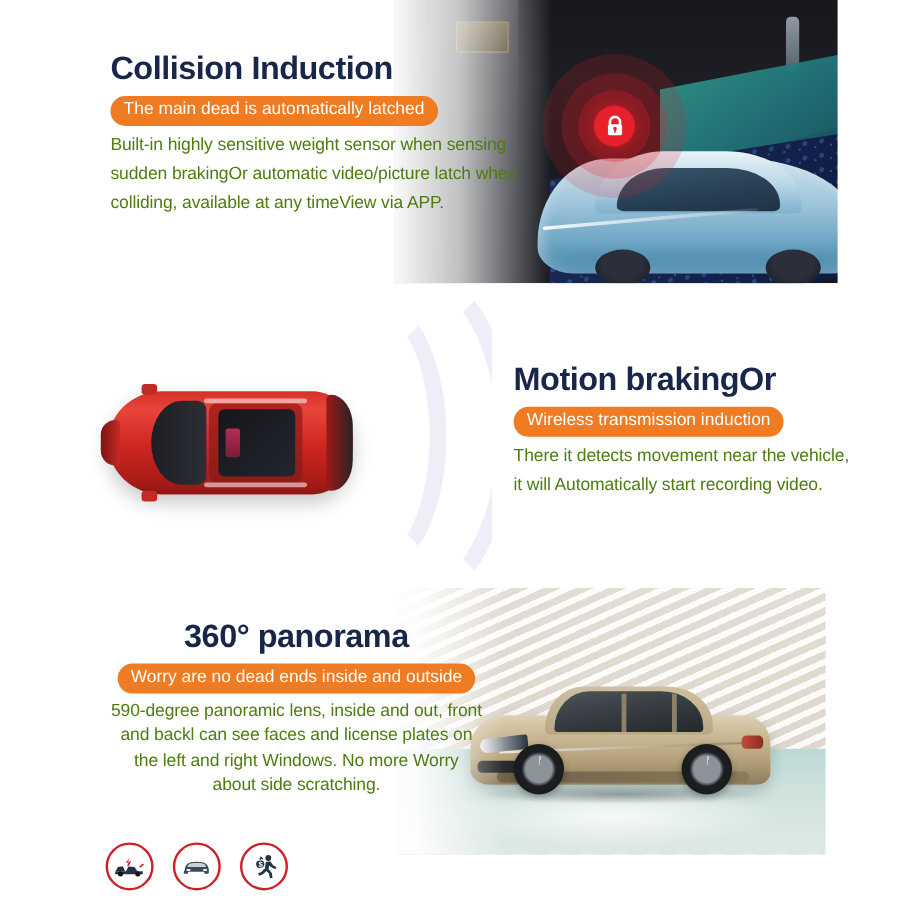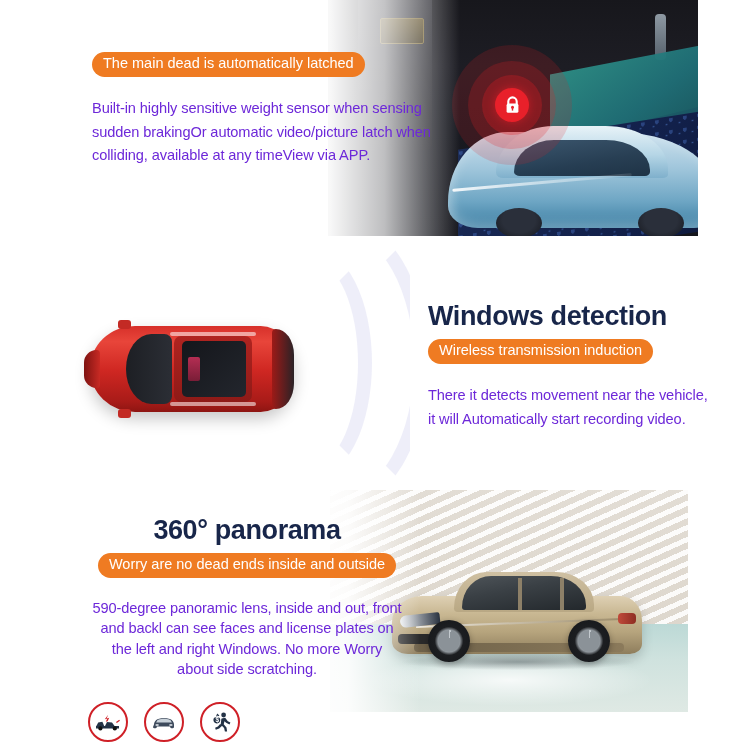--- a/index.html
+++ b/index.html
@@ -35,23 +35,23 @@
     background:#ef7b22;
     color:#ffffff;
     font-size:14.5px;
     border-radius:13px;
     padding:4px 11px 5px 11px;
     margin-top:9px;
     white-space:nowrap;
     line-height:1.1;
   }
   .body-txt {
-    margin-top:20px;
+    margin-top:5px;
     font-size:14.6px;
-    color:#6d28d9;
+    color:#4d7c0f;
     line-height:1.62;
     letter-spacing:-0.1px;
   }
   .body-txt.tight { line-height:1.38; }
 
   
   #sec1-photo {
     position:absolute; top:0; left:328px; width:372px; height:236px;
     z-index:10;
     background:
@@ -365,20 +365,21 @@
           <circle cx="8.5" cy="11.2" r="1.5" fill="#e8202a"></circle>
           <rect x="7.8" y="11.4" width="1.4" height="3.2" fill="#e8202a"></rect>
         </svg>
       </div>
     </div>
 
     <div id="sec1-fade"></div>
     <div id="sec1-rightfade"></div>
 
     <div class="txt-block" style="left:92px; top:43px; width:345px;">
+      <div class="heading">Collision Induction</div>
       <div class="badge">The main dead is automatically latched</div>
       <div class="body-txt">Built-in highly sensitive weight sensor when sensing sudden brakingOr automatic video/picture latch when colliding, available at any timeView via APP.</div>
     </div>
   </div>
 
   <div class="section" id="sec2">
 
     <div id="sec2-photo">
       <div class="arc l2"></div>
       <div class="arc l1"></div>
@@ -394,21 +395,21 @@
         <div class="rc-sunroof"></div>
         <div class="rc-rear"></div>
         <div class="rc-rail t"></div>
         <div class="rc-rail b"></div>
         <div class="rc-mirror m1"></div>
         <div class="rc-mirror m2"></div>
       </div>
     </div>
 
     <div class="txt-block" style="left:428px; top:66px; width:290px;">
-      <div class="heading">Windows detection</div>
+      <div class="heading">Motion brakingOr</div>
       <div class="badge">Wireless transmission induction</div>
       <div class="body-txt">There it detects movement near the vehicle, it will Automatically start recording video.</div>
     </div>
   </div>
 
   <div class="section" id="sec3">
 
     <div id="sec3-photo">
       <div class="streaks"></div>
       <div class="floor"></div>

